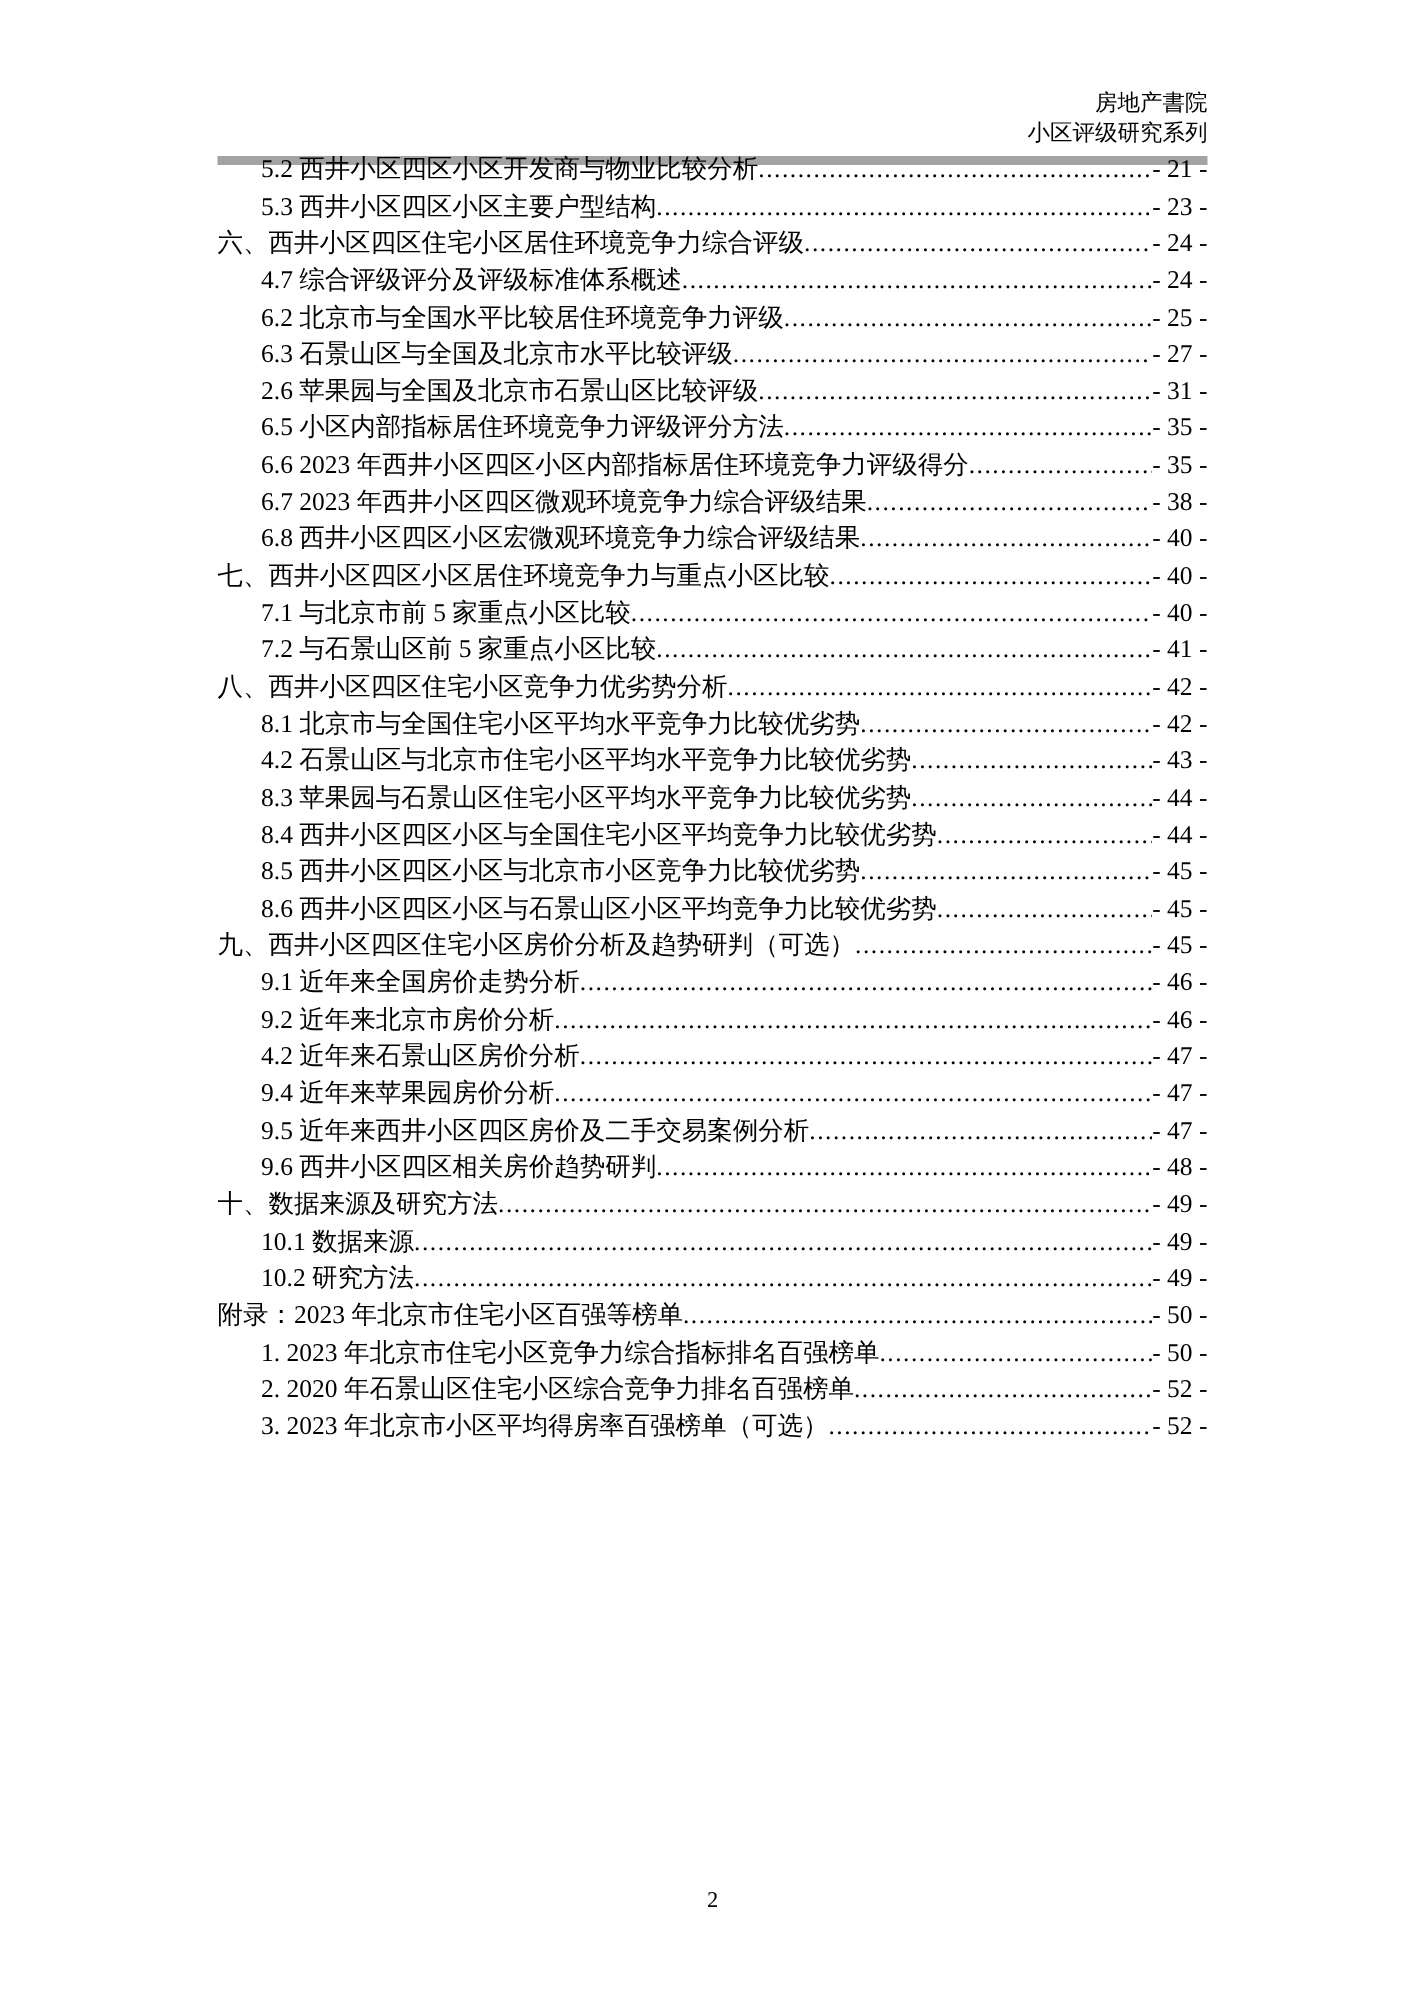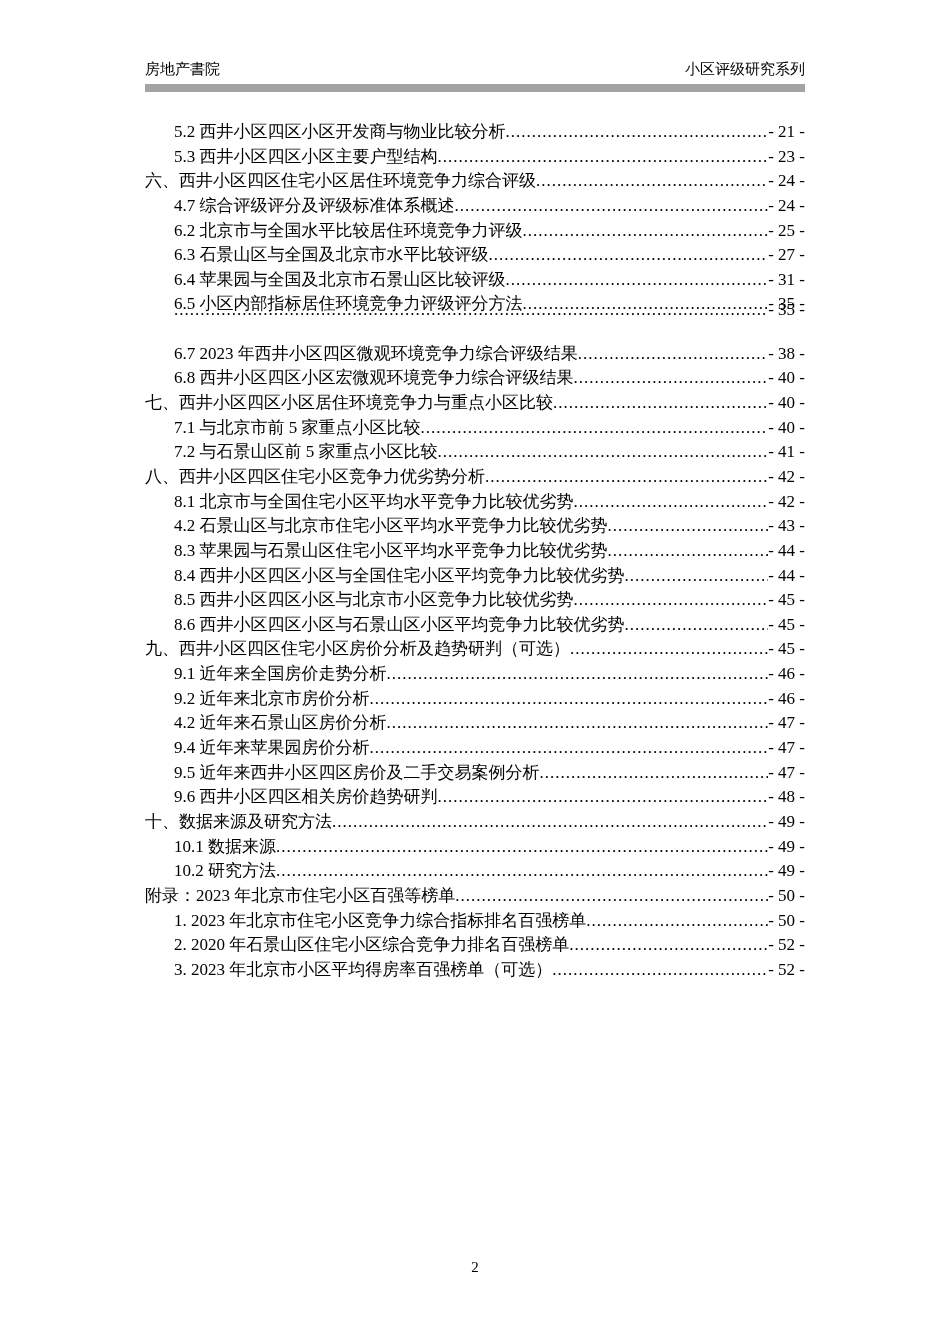--- a/index.html
+++ b/index.html
@@ -21,42 +21,42 @@
     left: 145px;
     width: 660px;
     top: 59px;
     display: flex;
     justify-content: space-between;
     align-items: flex-end;
     font-family: "Liberation Sans", "DejaVu Sans", sans-serif;
     font-size: 15px;
     line-height: 20px;
     padding-bottom: 5px;
-    border-bottom: 8px solid #a3a3a3;
+    border-bottom: 6px solid #a3a3a3;
+    flex-direction: column;
   }
   .toc {
     position: absolute;
     left: 145px;
     width: 660px;
     top: 101px;
     font-size: 17px;
   }
   .toc-row {
     display: flex;
     align-items: baseline;
     height: 24.65px;
     line-height: 24.65px;
     white-space: nowrap;
   }
   .toc-row.lvl2 {
     padding-left: 29px;
   }
   .toc-label {
     flex: 0 0 auto;
-    margin-top: 19px;
   }
   .toc-dots {
     flex: 1 1 auto;
     overflow: hidden;
     min-width: 8px;
   }
   .toc-dots::after {
     content: "......................................................................................................................................................................................";
     letter-spacing: 1px;
   }
@@ -108,30 +108,31 @@
         <span class="toc-label">6.2 北京市与全国水平比较居住环境竞争力评级</span>
         <span class="toc-dots"></span>
         <span class="toc-page">- 25 -</span>
       </div>
       <div class="toc-row lvl2">
         <span class="toc-label">6.3 石景山区与全国及北京市水平比较评级</span>
         <span class="toc-dots"></span>
         <span class="toc-page">- 27 -</span>
       </div>
       <div class="toc-row lvl2">
-        <span class="toc-label">6.4 苹果园与全国及北京市石景山区比较评级</span>
+        <span class="toc-label">2.6 苹果园与全国及北京市石景山区比较评级</span>
         <span class="toc-dots"></span>
         <span class="toc-page">- 31 -</span>
       </div>
       <div class="toc-row lvl2">
         <span class="toc-label">6.5 小区内部指标居住环境竞争力评级评分方法</span>
         <span class="toc-dots"></span>
         <span class="toc-page">- 35 -</span>
       </div>
       <div class="toc-row lvl2">
+        <span class="toc-label">6.6 2023 年西井小区四区小区内部指标居住环境竞争力评级得分</span>
         <span class="toc-dots"></span>
         <span class="toc-page">- 35 -</span>
       </div>
       <div class="toc-row lvl2">
         <span class="toc-label">6.7 2023 年西井小区四区微观环境竞争力综合评级结果</span>
         <span class="toc-dots"></span>
         <span class="toc-page">- 38 -</span>
       </div>
       <div class="toc-row lvl2">
         <span class="toc-label">6.8 西井小区四区小区宏微观环境竞争力综合评级结果</span>

